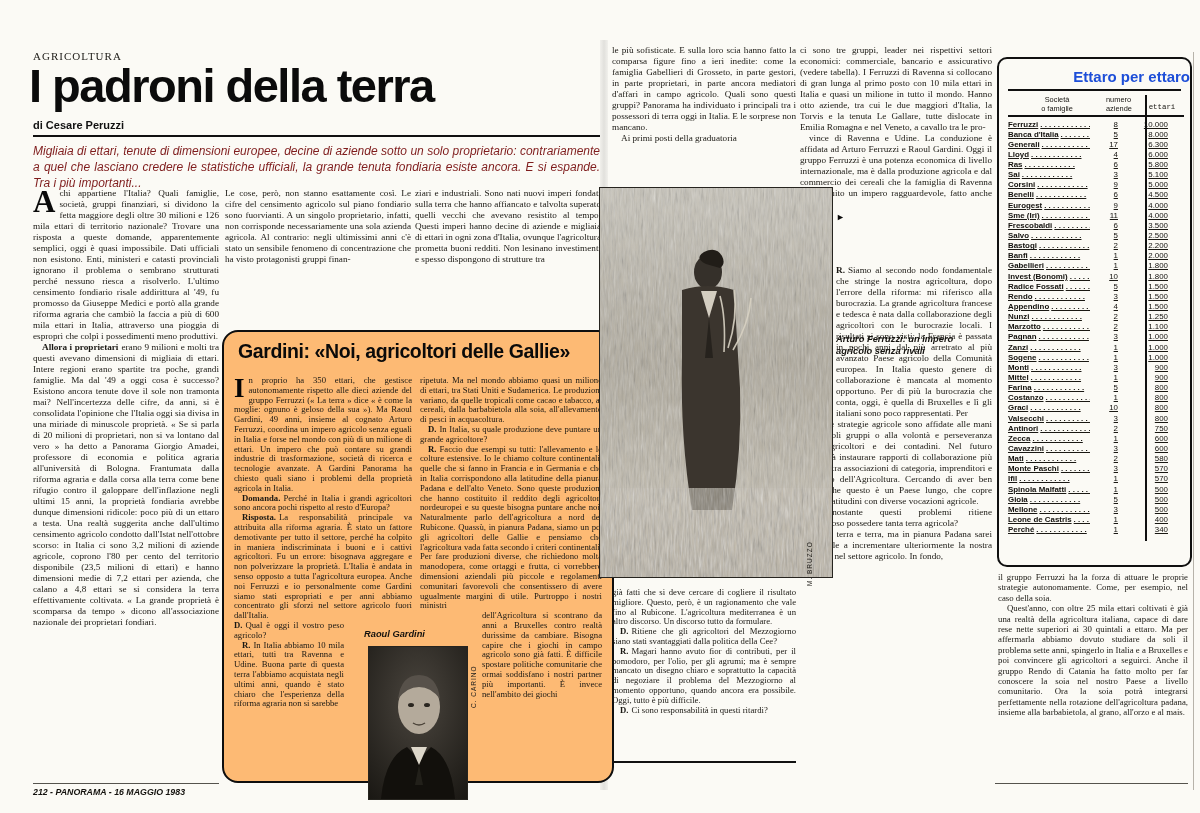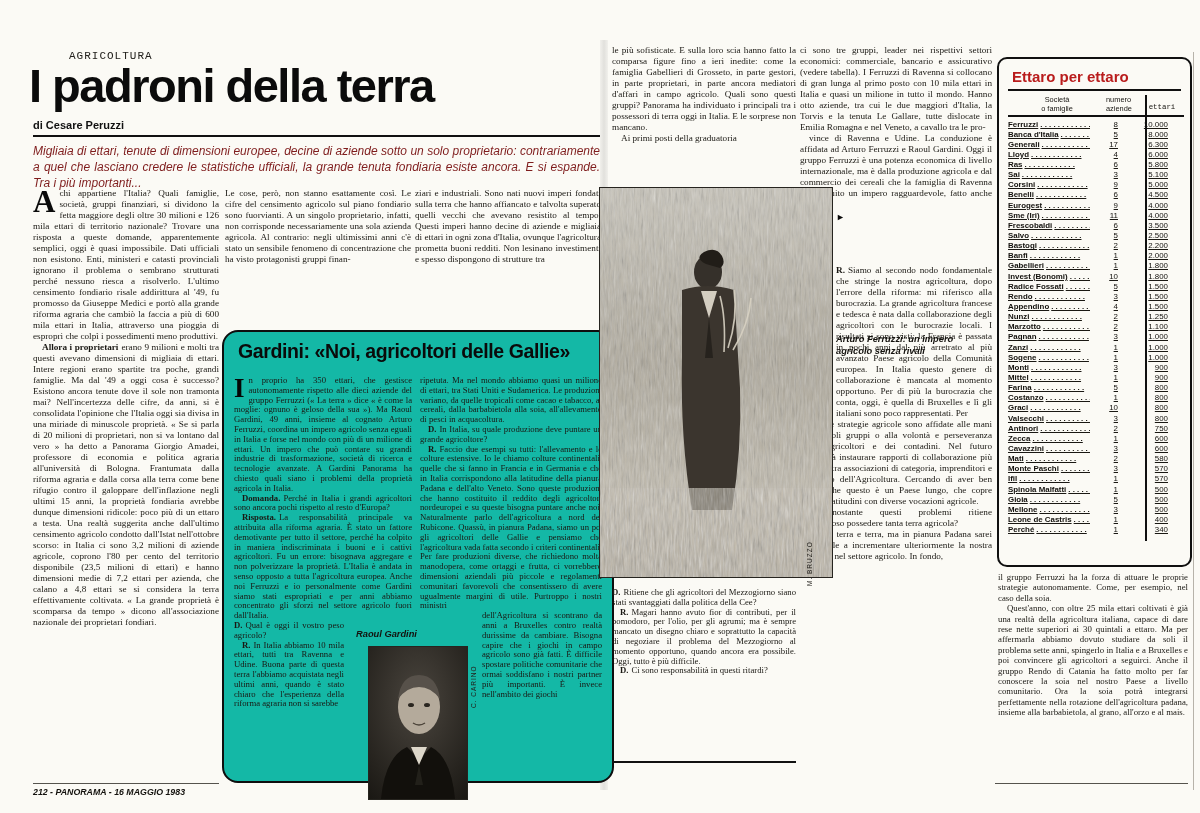--- a/index.html
+++ b/index.html
@@ -1,21 +1,21 @@
 <!DOCTYPE html>
 <html lang="it"><head>
 <meta charset="utf-8">
 <style>
   html,body{margin:0;padding:0;}
   body{width:1200px;height:813px;background:#e9e7e1;}
   .spread{position:relative;width:1200px;height:813px;background:#fbfaf5;overflow:hidden;
           font-family:"Liberation Serif",serif;color:#1a1813;}
   
-  .kicker{position:absolute;left:33px;top:50px;font-family:Liberation Mono, monospace;
-          font-size:11px;letter-spacing:1px;color:#22201c;margin-left:36px;}
+  .kicker{position:absolute;left:33px;top:50px;font-family:Liberation Serif, serif;
+          font-size:11px;letter-spacing:1px;color:#22201c;}
   .headline{position:absolute;left:29px;top:58px;font-family:"Liberation Sans",sans-serif;
           font-size:47px;font-weight:bold;letter-spacing:-1.5px;color:#0b0b0b;white-space:nowrap;}
   .byline{position:absolute;left:33px;top:119px;font-family:"Liberation Sans",sans-serif;
           font-size:11px;font-weight:bold;color:#111;}
   .rule-top{position:absolute;left:33px;top:135px;width:567px;height:2px;background:#101010;}
   .standfirst{position:absolute;left:33px;top:143px;width:567px;
           font-family:"Liberation Sans",sans-serif;font-style:italic;font-size:12px;
           line-height:16px;color:#7f1d1d;text-align:justify;}
   
   .col{position:absolute;width:186px;font-size:9.2px;line-height:11px;text-align:justify;
@@ -29,50 +29,50 @@
   #col5{left:800px;top:45px;width:192px;height:734px;}
   #col6{left:998px;top:572px;width:190px;height:210px;font-size:8.8px;line-height:10.4px;}
   .dropcap{float:left;font-weight:bold;font-size:31px;line-height:25px;padding:1px 4px 0 0;color:#0a0a0a;}
   .indent36{margin-left:36px;}
   .qa b{margin-right:3px;}
   .cont-mark{display:block;margin:2px 0 0 36px;font-size:9px;letter-spacing:-1px;color:#0a0a0a;}
   
   .caption{position:absolute;font-family:"Liberation Sans",sans-serif;font-style:italic;
            font-weight:bold;font-size:9.3px;line-height:11.5px;color:#14120e;}
   #cap-ferruzzi{left:836px;top:334px;width:152px;}
-  #cap-gardini{left:356px;top:629px;width:110px;}
+  #cap-gardini{left:364px;top:629px;width:110px;}
   .credit{position:absolute;font-family:"Liberation Sans",sans-serif;font-size:6.5px;
           letter-spacing:1px;color:#23211d;transform:rotate(-90deg);transform-origin:left top;
           white-space:nowrap;}
   
   .photo{position:absolute;border:1px solid #26241f;background:#aaa49a;}
   #photo-ferruzzi{left:599px;top:187px;width:232px;height:389px;}
   #photo-gardini{left:368px;top:646px;width:98px;height:152px;z-index:5;}
   .photo svg{display:block;width:100%;height:100%;}
   
-  .ibox{position:absolute;left:222px;top:330px;width:388px;height:449px;background:#14b8a6;
+  .ibox{position:absolute;left:222px;top:330px;width:388px;height:449px;background:#fdba74;
         border:2.5px solid #0e0e0e;border-radius:16px;overflow:hidden;}
   .ibox-title{margin:8px 10px 0 14px;font-family:"Liberation Sans",sans-serif;font-weight:bold;
         font-size:19.5px;letter-spacing:-0.4px;color:#0a0a0a;white-space:nowrap;}
   .bcol{position:absolute;top:44px;font-size:8.7px;line-height:9.8px;text-align:justify;}
   .bcol p{margin:0;}
   .bcol p + p{text-indent:8px;}
   #bcolA{left:10px;width:178px;height:396px;}
   #bcolB{left:196px;width:182px;height:396px;}
   .narrow{padding-right:68px;}
   .bindent{padding-left:62px;}
   .bdrop{float:left;font-weight:900;font-size:27px;line-height:23px;padding:1px 4px 0 0;color:#050505;}
   #colC{position:absolute;left:612px;top:588px;width:184px;height:170px;font-size:8.7px;
         line-height:9.8px;text-align:justify;overflow:hidden;}
   #colC p{margin:0;} #colC p + p{text-indent:8px;}
   .divider-right{position:absolute;left:612px;top:761px;width:184px;height:2px;background:#111;}
   
   .tbox{position:absolute;left:997px;top:57px;width:191px;height:506px;background:#fbfaf5;
         border:2px solid #101010;border-radius:10px;font-family:"Liberation Sans",sans-serif;}
-  .tb-title{margin:9px 0 4px;text-align:left;font-weight:bold;font-size:15px;color:#b91c1c;padding-left:13px;}
+  .tb-title{margin:9px 0 4px;text-align:right;font-weight:bold;font-size:15px;color:#1d4ed8;padding-left:13px;}
   .tb-rule1{height:2px;background:#101010;margin:0 9px;}
   .tb-head{display:flex;margin:4px 6px 0 9px;font-size:7.4px;color:#15130f;align-items:flex-end;}
   .th-name{flex:1;text-align:center;white-space:pre-line;}
   .th-num{width:34px;text-align:left;white-space:pre-line;}
   .th-ett{width:44px;text-align:center;padding-bottom:2px;font-family:Liberation Mono, monospace;}
   .tb-rule2{height:1.5px;background:#101010;margin:2px 6px 0 9px;}
   .tb-rows{margin:3px 18px 0 9px;text-decoration:underline;}
   .trow{display:flex;align-items:baseline;height:10.15px;font-size:7.9px;color:#12100c;}
   .tname{font-weight:bold;white-space:nowrap;}
   .leader{flex:1;overflow:hidden;white-space:nowrap;padding:0 2px;font-weight:bold;}
@@ -153,20 +153,21 @@
     <div class="indent36" style="height:28px"></div>
     <div class="indent36">
       <p class="qa"><b>R.</b><span>Siamo al secondo nodo fondamentale che stringe la nostra agricoltura, dopo l'errore della riforma: mi riferisco alla burocrazia. La grande agricoltura francese e tedesca è nata dalla collaborazione degli agricoltori con le burocrazie locali. I risultati si sono visti: la Francia è passata in pochi anni dal più arretrato al più avanzato Paese agricolo della Comunità europea. In Italia questo genere di collaborazione è mancata al momento opportuno. Per di più la burocrazia che conta, oggi, è quella di Bruxelles e lì gli italiani sono poco rappresentati. Per</span></p>
     </div>
     <p style="text-indent:0">questo le strategie agricole sono affidate alle mani dei singoli gruppi o alla volontà e perseveranza degli agricoltori e dei contadini. Nel futuro bisognerà instaurare rapporti di collaborazione più proficui tra associazioni di categoria, imprenditori e ministero dell'Agricoltura. Cercando di aver ben chiaro che questo è un Paese lungo, che copre diverse latitudini con diverse vocazioni agricole.</p>
     <p class="qa"><b>D.</b><span>Nonostante questi problemi ritiene vantaggioso possedere tanta terra agricola?</span></p>
     <p class="qa"><b>R.</b><span>C'è terra e terra, ma in pianura Padana sarei favorevole a incrementare ulteriormente la nostra presenza nel settore agricolo. In fondo,</span></p>
   </div>
 
   <div id="colC">
+    <p>già fatti che si deve cercare di cogliere il risultato migliore. Questo, però, è un ragionamento che vale fino al Rubicone. L'agricoltura mediterranea è un altro discorso. Un discorso tutto da formulare.</p>
     <p class="qa"><b>D.</b><span>Ritiene che gli agricoltori del Mezzogiorno siano stati svantaggiati dalla politica della Cee?</span></p>
     <p class="qa"><b>R.</b><span>Magari hanno avuto fior di contributi, per il pomodoro, per l'olio, per gli agrumi; ma è sempre mancato un disegno chiaro e soprattutto la capacità di negoziare il problema del Mezzogiorno al momento opportuno, quando ancora era possibile. Oggi, tutto è più difficile.</span></p>
     <p class="qa"><b>D.</b><span>Ci sono responsabilità in questi ritardi?</span></p>
   </div>
   <div class="divider-right"></div>
 
   <div class="photo" id="photo-ferruzzi">
     <svg viewBox="0 0 232 389" preserveAspectRatio="none">
       <defs>
         <linearGradient id="fieldGrad" x1="0" y1="0" x2="0" y2="1">

